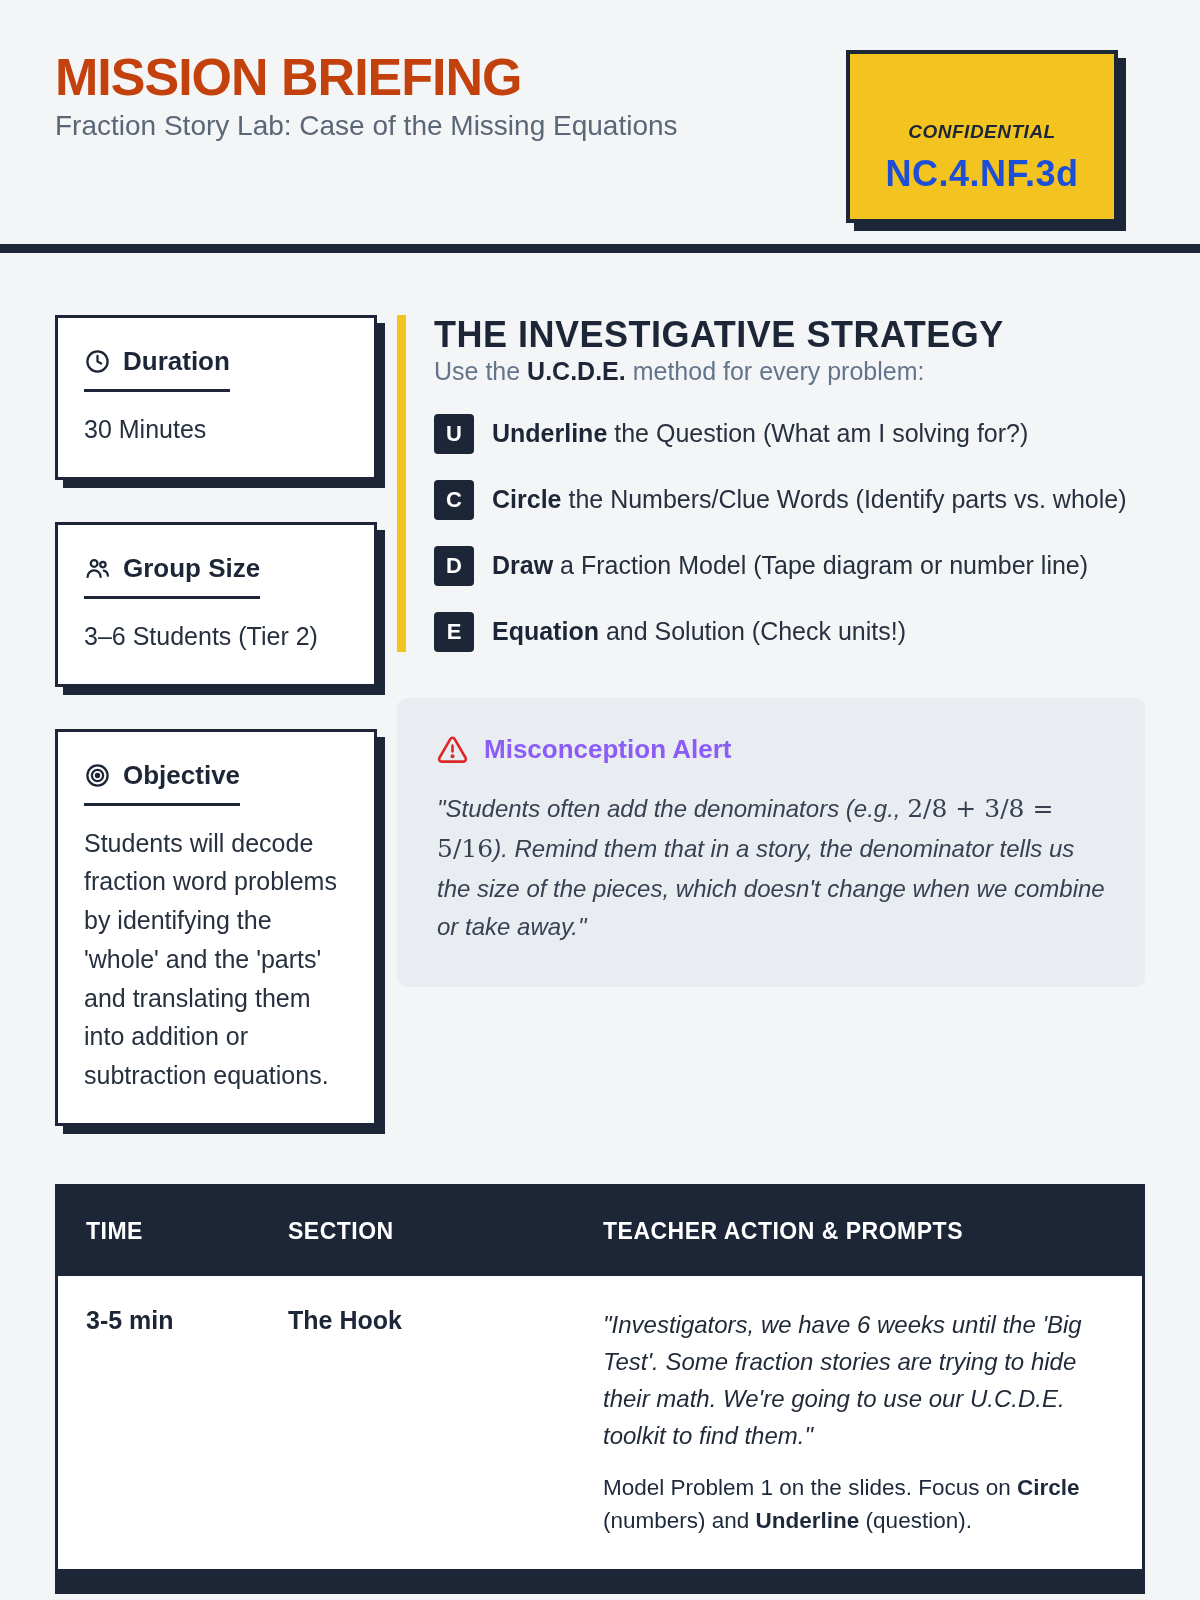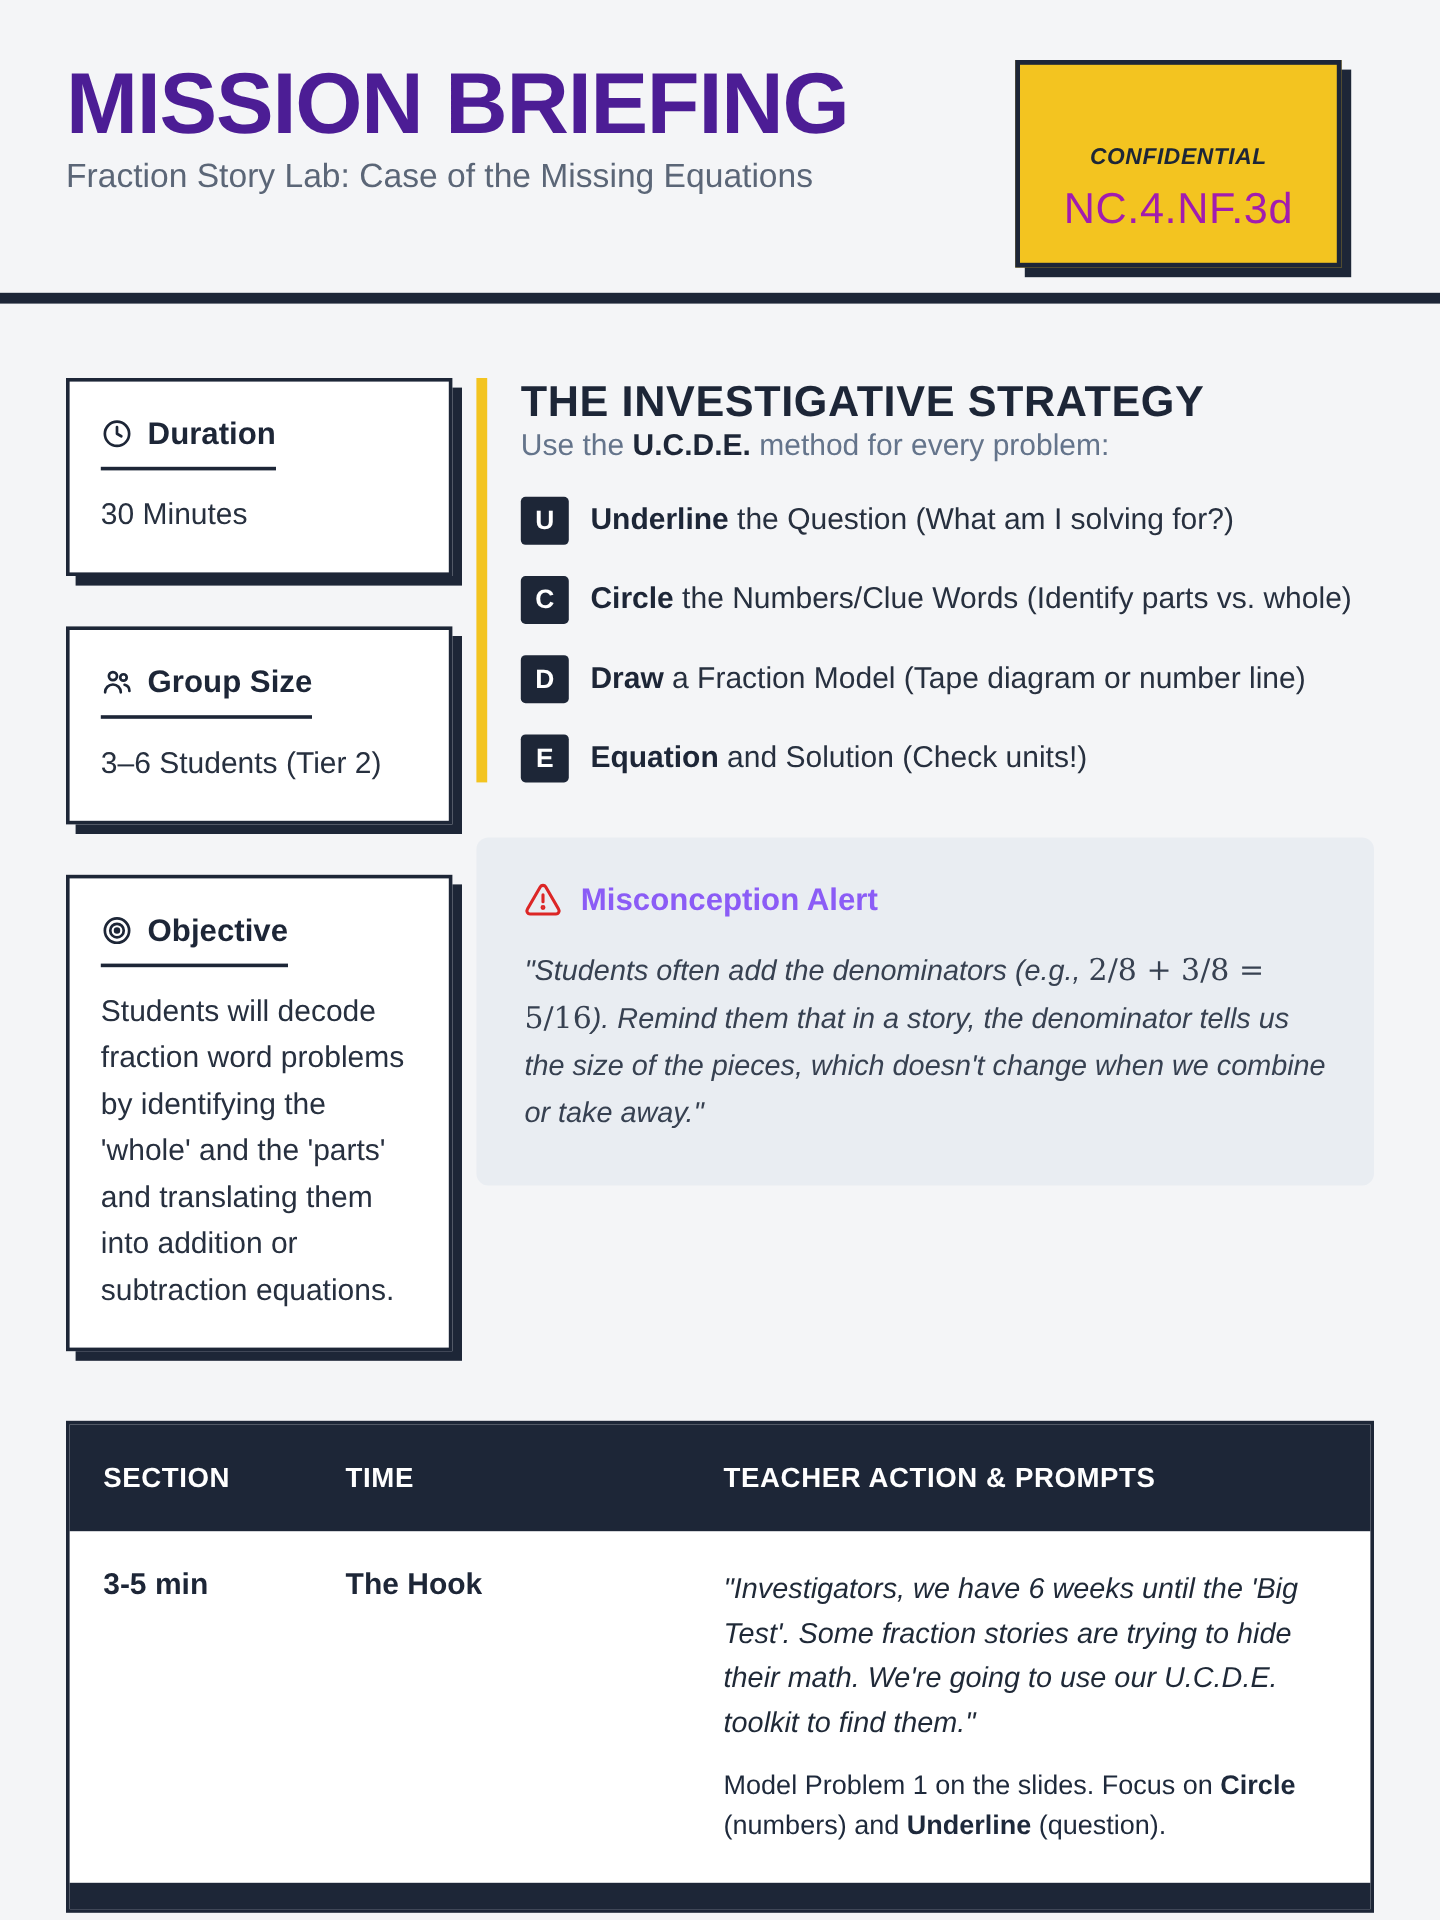--- a/index.html
+++ b/index.html
@@ -16,24 +16,24 @@
 
   
   .header {
     display: flex;
     justify-content: space-between;
     align-items: flex-start;
     padding: 50px 82px 0 55px;
     height: 244px;
   }
   .title {
-    font-size: 72px;
+    font-size: 52px;
     font-weight: 900;
     letter-spacing: -1px;
-    color: #4c1d95;
+    color: #c2410c;
     line-height: 1.05;
   }
   .subtitle {
     margin-top: 5px;
     font-size: 28px;
     color: #5b6677;
   }
   .badge {
     background: #f3c420;
     border: 4px solid #1d2637;
@@ -46,22 +46,22 @@
     font-size: 19px;
     font-weight: 700;
     font-style: italic;
     color: #1d2637;
     letter-spacing: 0.5px;
     margin-top: 43px;
   }
   .badge-code {
     margin-top: 10px;
     font-size: 36px;
-    font-weight: 400;
-    color: #a21caf;
+    font-weight: 700;
+    color: #1d4ed8;
     letter-spacing: 0.5px;
   }
   .divider { height: 9px; background: #1d2637; width: 100%; }
 
   
   .main {
     display: flex;
     gap: 20px;
     padding: 62px 55px 0 55px;
     align-items: flex-start;
@@ -318,22 +318,22 @@
           <span>Misconception Alert</span>
         </div>
         <p class="alert-body"><span>"Students often add the denominators (e.g., </span><span class="math">2/8 + 3/8 = 5/16</span><span>). Remind them that in a story, the denominator tells us the size of the pieces, which doesn't change when we combine or take away."</span></p>
       </div>
 
     </section>
   </main>
 
   <div class="table">
     <div class="table-header">
+      <div class="th">TIME</div>
       <div class="th">SECTION</div>
-      <div class="th">TIME</div>
       <div class="th">TEACHER ACTION &amp; PROMPTS</div>
     </div>
     <div class="table-row">
       <div class="td cell-time">3-5 min</div>
       <div class="td cell-section">The Hook</div>
       <div class="td">
         <p class="cell-quote">"Investigators, we have 6 weeks until the 'Big Test'. Some fraction stories are trying to hide their math. We're going to use our U.C.D.E. toolkit to find them."</p>
         <p class="cell-action"><span>Model Problem 1 on the slides. Focus on </span><b>Circle</b><span> (numbers) and </span><b>Underline</b><span> (question).</span></p>
       </div>
     </div>

